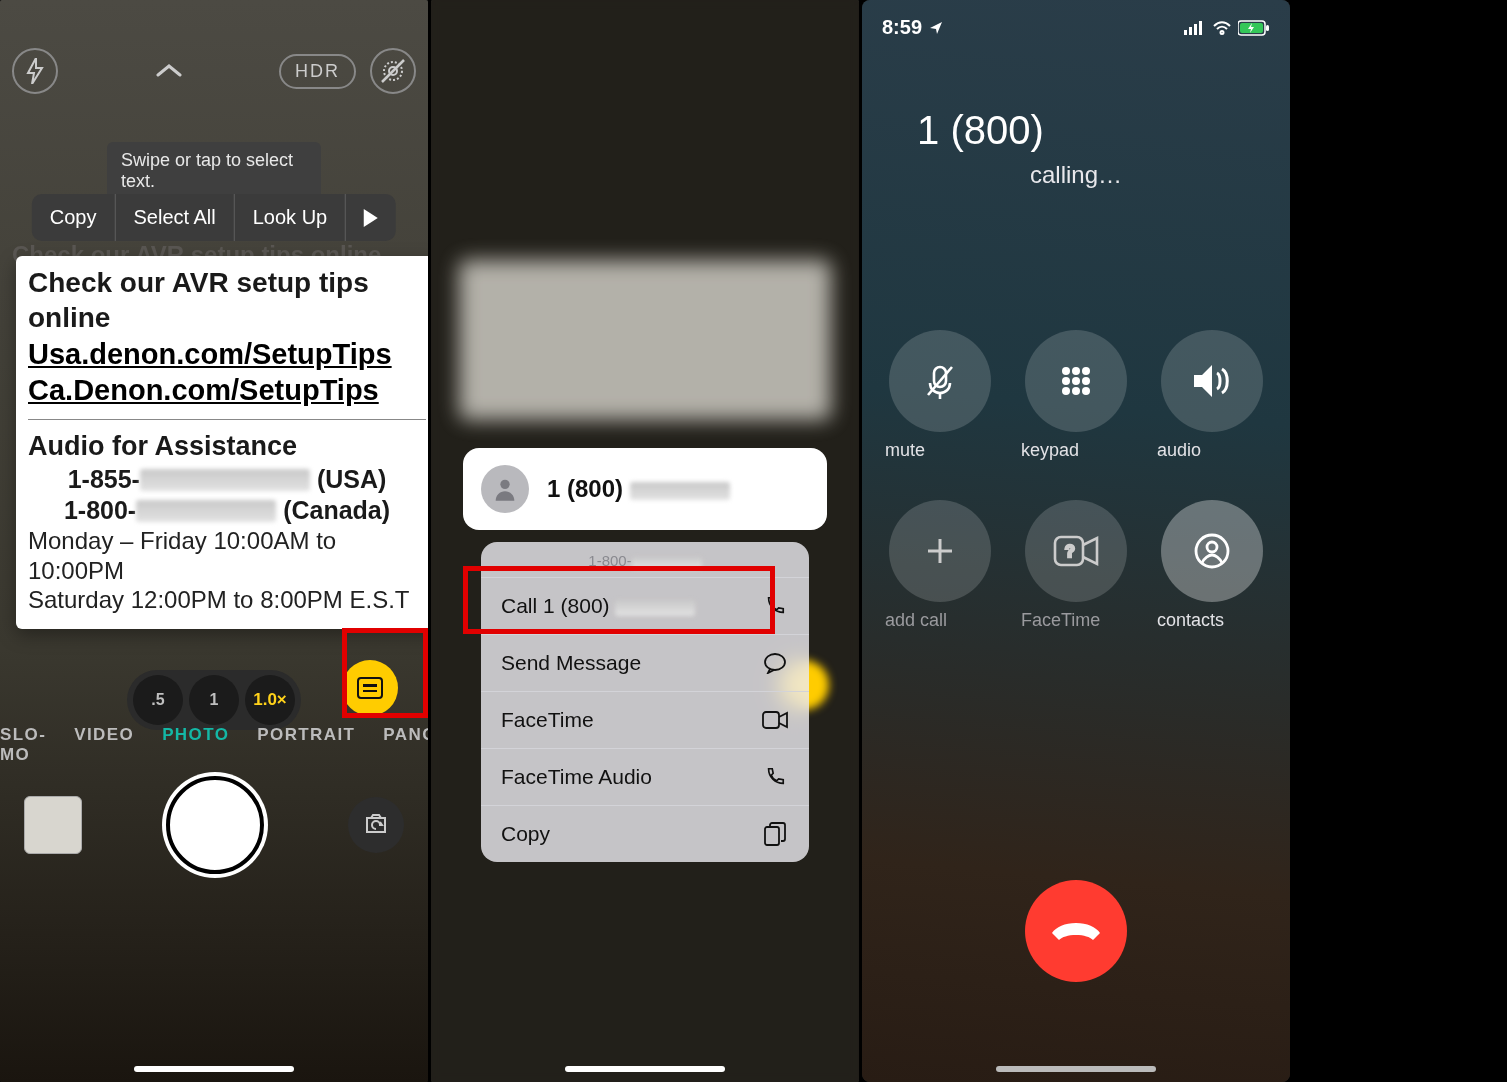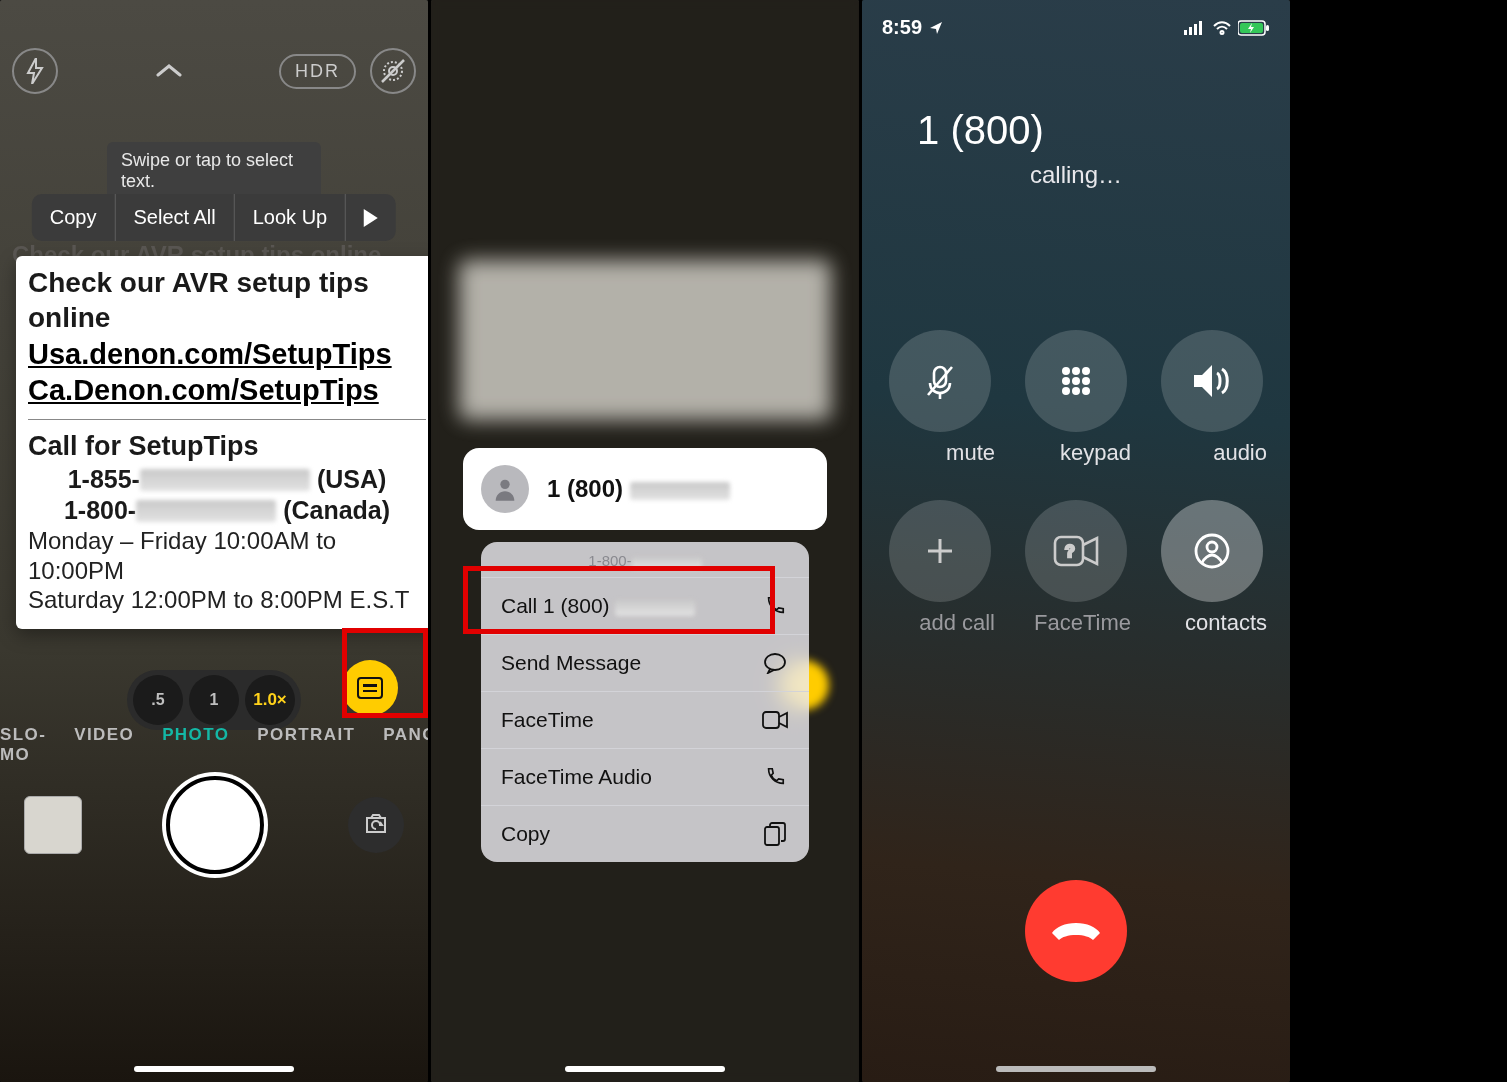--- a/index.html
+++ b/index.html
@@ -1,21 +1,21 @@
 <!DOCTYPE html>
 <html><head>
 <meta charset="utf-8">
 <style>
   * { box-sizing: border-box; margin: 0; padding: 0; }
   body { background:#000; font-family:-apple-system, Helvetica, Arial, sans-serif; width:1507px; height:1082px; overflow:hidden; }
   .row { display:flex; gap:3px; }
   .phone { position:relative; height:1082px; overflow:hidden; background:#222; border-radius:2px; }
   .phone1 { width:428px; }
   .phone2 { width:428px; }
-  .phone3 { width:428px; }
+  .phone3 { width:428px;border-radius:8px; }
 
   
   .p1-bg { position:absolute; inset:0; background:linear-gradient(#4c4a43 0%, #3a382f 60%, #1a150f 100%); }
   .p1-topbar { position:absolute; top:48px; left:0; right:0; display:flex; align-items:center; justify-content:space-between; padding:0 12px; }
   .round-btn { width:46px; height:46px; border-radius:50%; border:2px solid #888; display:flex; align-items:center; justify-content:center; color:#ddd; }
   .hdr-pill { border:2px solid #888; border-radius:24px; padding:5px 14px; color:#ccc; font-size:18px; letter-spacing:2px; }
   .p1-rightctrls { display:flex; align-items:center; gap:14px; }
   .hint-banner { position:absolute; top:142px; left:50%; transform:translateX(-50%); background:#3f3f3f; color:#e8e8e8; padding:8px 14px; border-radius:6px; font-size:18px; }
   .action-bar { position:absolute; top:194px; left:50%; transform:translateX(-50%); background:#3b3b3b; border-radius:10px; display:flex; align-items:center; color:#fff; font-size:20px; }
   .action-bar .seg { padding:12px 18px; border-right:1px solid #606060; white-space:nowrap; }
@@ -67,21 +67,21 @@
   .p3-bg { position:absolute; inset:0; background:linear-gradient(185deg,#2a3d49 0%, #1f3740 38%, #30241a 80%, #281c14 100%); }
   .statusbar { position:absolute; top:10px; left:0; right:0; display:flex; justify-content:space-between; padding:6px 20px; color:#fff; font-size:20px; font-weight:600; }
   .sb-icons { display:flex; gap:6px; align-items:center; }
   .number-big { position:absolute; top:108px; left:0; right:0; text-align:center; color:#fff; }
   .number-big .num { font-size:40px; font-weight:500; }
   .number-big .scrub { display:inline-block; width:180px; height:32px; filter:blur(3px); vertical-align:-4px; }
   .calling { font-size:24px; color:#e8e8ec; margin-top:8px; }
   .pad { position:absolute; top:330px; left:0; right:0; display:grid; grid-template-columns:repeat(3,110px); grid-auto-rows:150px; justify-content:center; gap:20px 26px; }
   .circ { width:102px; height:102px; border-radius:50%; background:rgba(255,255,255,.16); display:flex; align-items:center; justify-content:center; color:#fff; margin:0 auto; }
   .circ.bright { background:rgba(255,255,255,.32); }
-  .pad-label { text-align:right; color:#e2e2e6; margin-top:8px; font-size:22px; }
+  .pad-label { text-align:left; color:#e2e2e6; margin-top:8px; font-size:18px; }
   .pad-label.dim { color:#9a9a9e; }
   .hang { position:absolute; bottom:100px; left:50%; transform:translateX(-50%); width:102px; height:102px; border-radius:50%; background:#ff3b30; display:flex; align-items:center; justify-content:center; }
   .home-ind2 { position:absolute; bottom:10px; left:50%; transform:translateX(-50%); width:160px; height:6px; border-radius:3px; background:#bbb; }
 
   svg { display:block; }
 </style>
 </head>
 <body>
 
 <div class="row">
@@ -123,21 +123,21 @@
         </div>
     </div>
 
     <div class="ghost-line">Check our AVR setup tips online</div>
 
     <div class="card">
       <div class="title">Check our AVR setup tips online</div>
       <a class="link">Usa.denon.com/SetupTips</a>
       <a class="link">Ca.Denon.com/SetupTips</a>
       <hr>
-      <div class="assist">Call for SetupTips</div>
+      <div class="assist">Audio for Assistance</div>
       <div class="row1">
         <span>1-855-</span><span class="blurbar"></span> <span>(USA)</span>
       </div>
       <div class="row1">
         <span>1-800-</span><span class="blurbar" style="width:140px"></span> <span>(Canada)</span>
       </div>
       <div class="hours">Monday – Friday 10:00AM to 10:00PM</div>
       <div class="hours">Saturday 12:00PM to 8:00PM E.S.T</div>
     </div>
 

